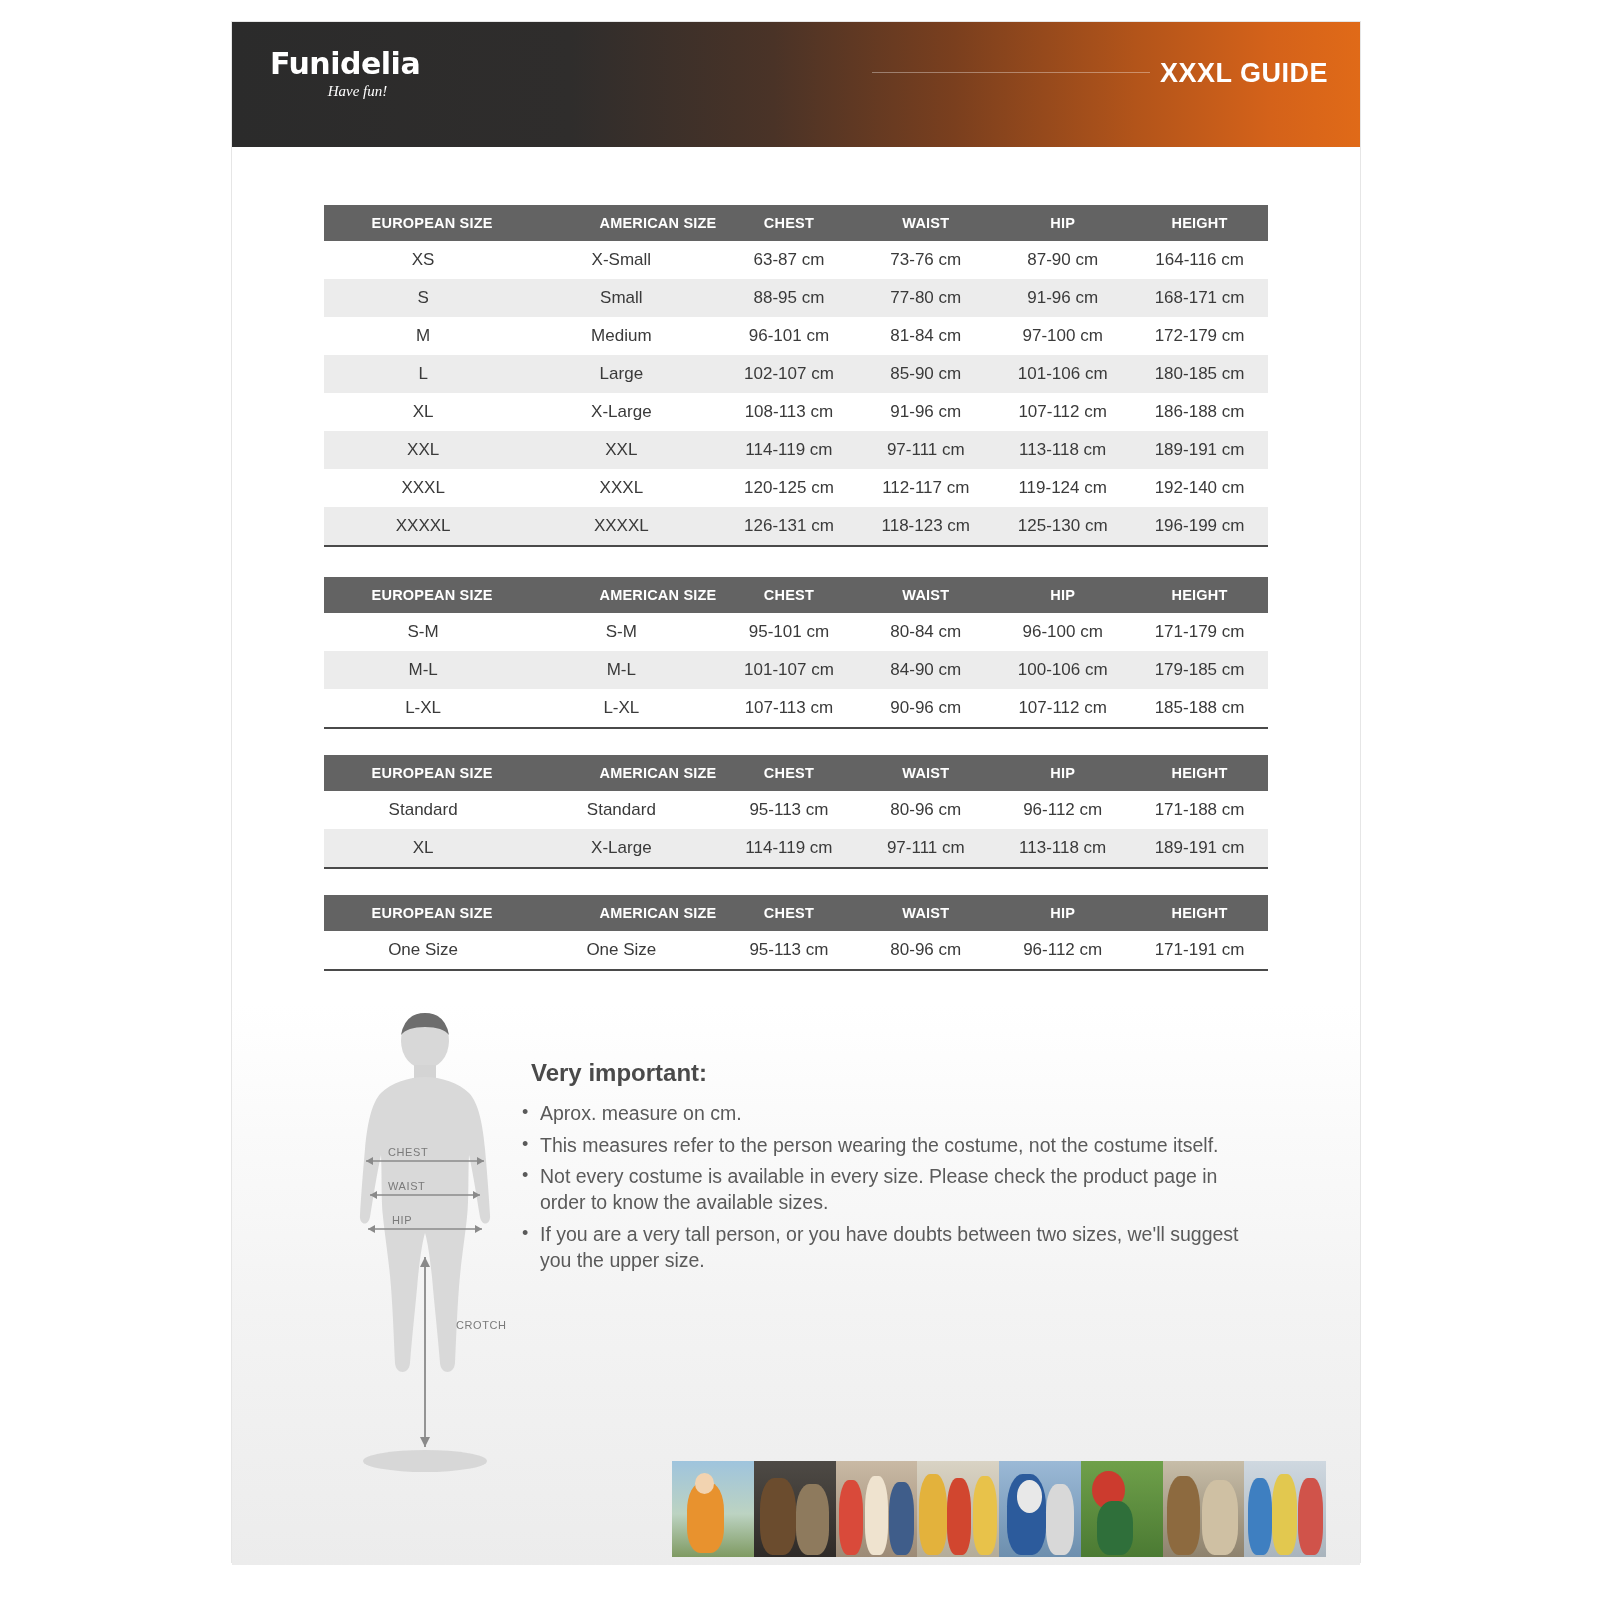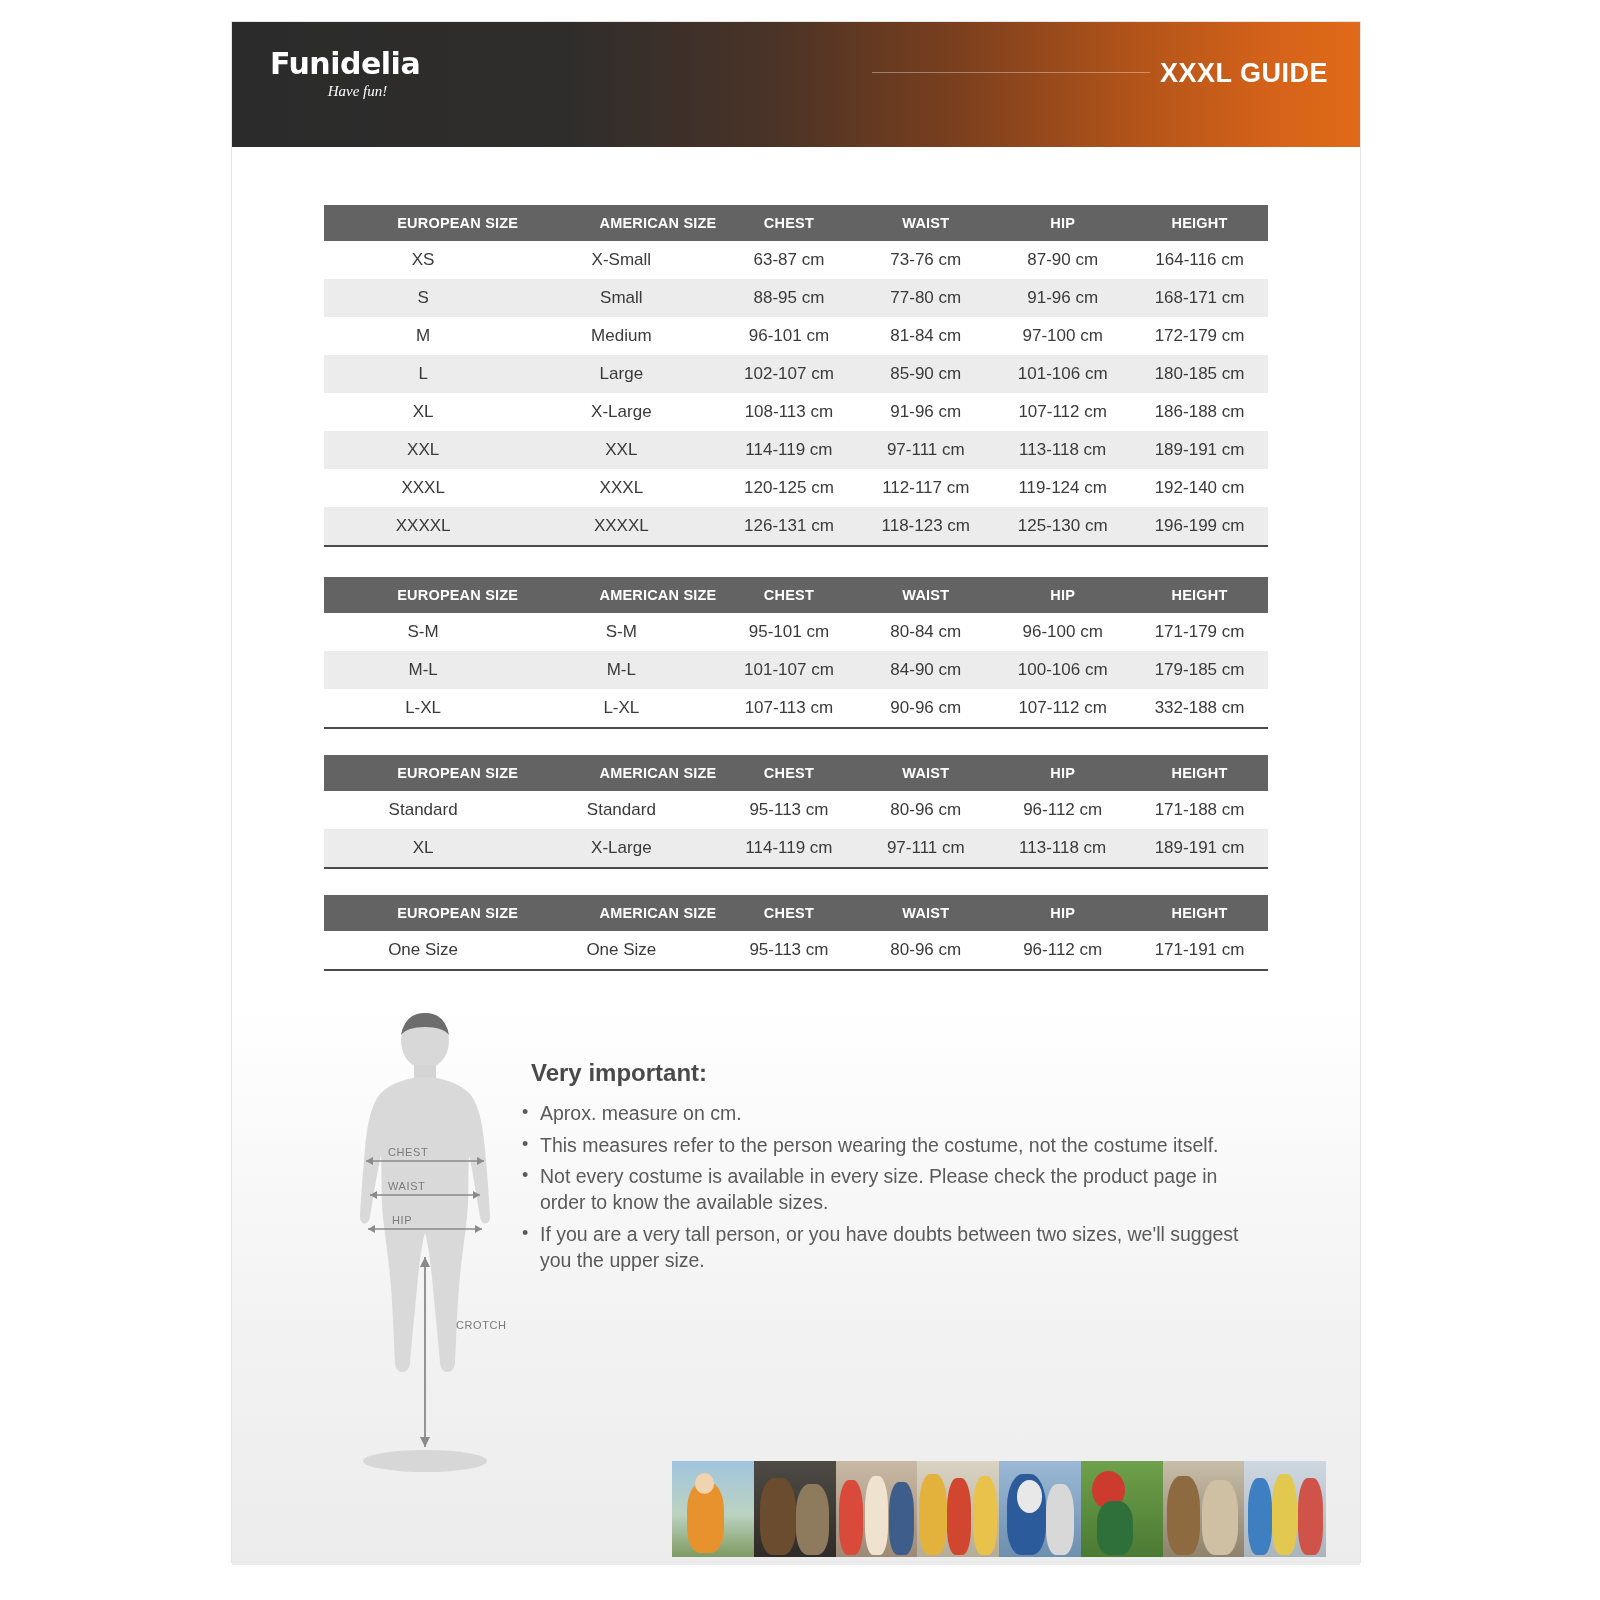--- a/index.html
+++ b/index.html
@@ -89,21 +89,21 @@
     table-layout: fixed;
   }
   thead th {
     background: #636363;
     color: #ffffff;
     font-size: 14.5px;
     font-weight: bold;
     padding: 10px 4px;
     letter-spacing: 0.2px;
   }
-  thead th.col-eu { text-align: right; padding-left: 22px; }
+  thead th.col-eu { text-align: center; padding-left: 22px; }
   thead th.col-us { text-align: right; padding-left: 14px; }
   thead th.col-num { text-align: center; }
 
   tbody td {
     font-size: 17px;
     color: #3a3a3a;
     padding: 9px 4px;
     text-align: center;
   }
   tbody tr:nth-child(even) { background: #ececec; }
@@ -340,21 +340,21 @@
           <td>84-90 cm</td>
           <td>100-106 cm</td>
           <td>179-185 cm</td>
         </tr>
         <tr>
           <td>L-XL</td>
           <td>L-XL</td>
           <td>107-113 cm</td>
           <td>90-96 cm</td>
           <td>107-112 cm</td>
-          <td>332-188 cm</td>
+          <td>185-188 cm</td>
         </tr>
       </tbody>
     </table>
     <div class="table-underline"></div>
   </div>
 
   <div class="table-block" id="t3">
     <table>
       <colgroup>
         <col class="col-eu-w">

